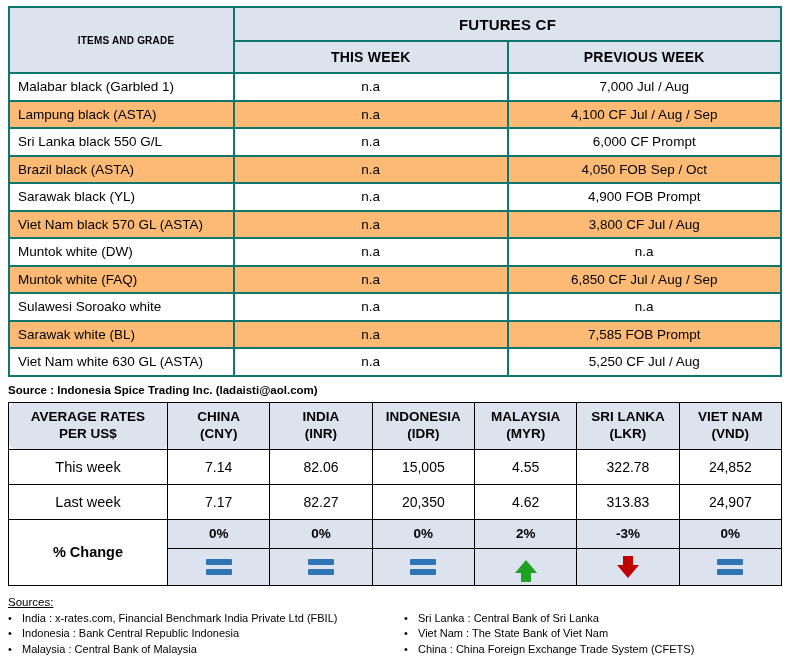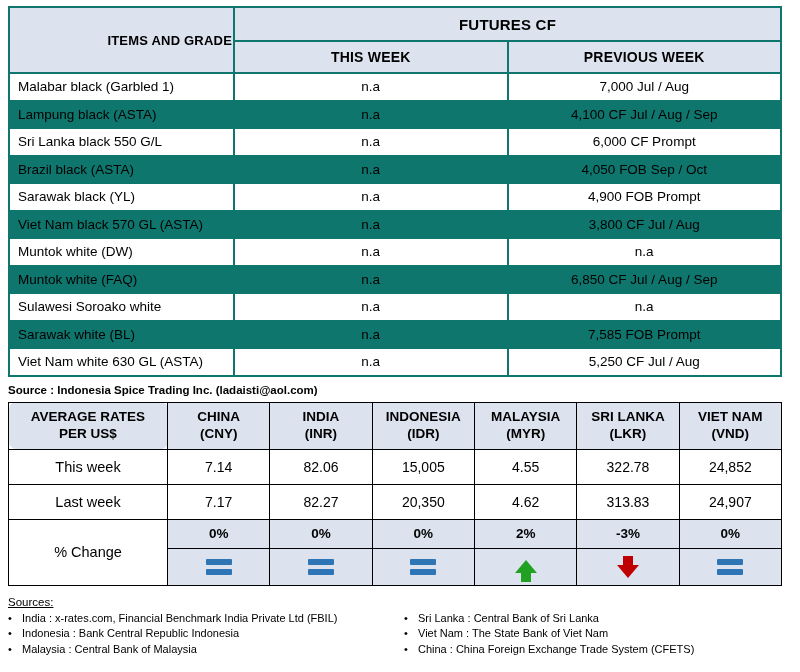--- a/index.html
+++ b/index.html
@@ -36,22 +36,22 @@
     font-size: 13.5px;
   }
   .futures th {
     background: #dce3ef;
     font-weight: bold;
     text-align: center;
     letter-spacing: 0.2px;
   }
   .futures .items-head {
     width: 212px;
-    font-size: 13px;
-    text-align: right;
+    font-size: 10px;
+    text-align: center;
     padding-left: 10px;
     vertical-align: middle;
   }
   .futures .futures-head {
     font-size: 15px;
     height: 30px;
   }
   .futures .sub-head {
     height: 28px;
     font-size: 14px;
@@ -60,21 +60,21 @@
     height: 25.5px;
     padding: 0 8px;
   }
   .futures td.item {
     text-align: left;
   }
   .futures td.val {
     text-align: center;
   }
   .row-alt td {
-    background: #0f766e;
+    background: #fdba74;
   }
   .row-plain td {
     background: #ffffff;
   }
 
   .source-line {
     margin: 7px 0 6px 8px;
     font-size: 11.5px;
     font-weight: bold;
   }
@@ -112,21 +112,21 @@
     background: #dce3ef;
     font-weight: bold;
     font-size: 13.5px;
     height: 26px;
   }
   .rates td.arrowcell {
     background: #dce3ef;
     height: 34px;
   }
   .rates td.pctlabel {
-    font-weight: normal;
+    font-weight: bold;
     font-size: 14.5px;
   }
 
   
   .arrow-wrap {
     display: flex;
     align-items: center;
     justify-content: center;
     height: 100%;
   }

